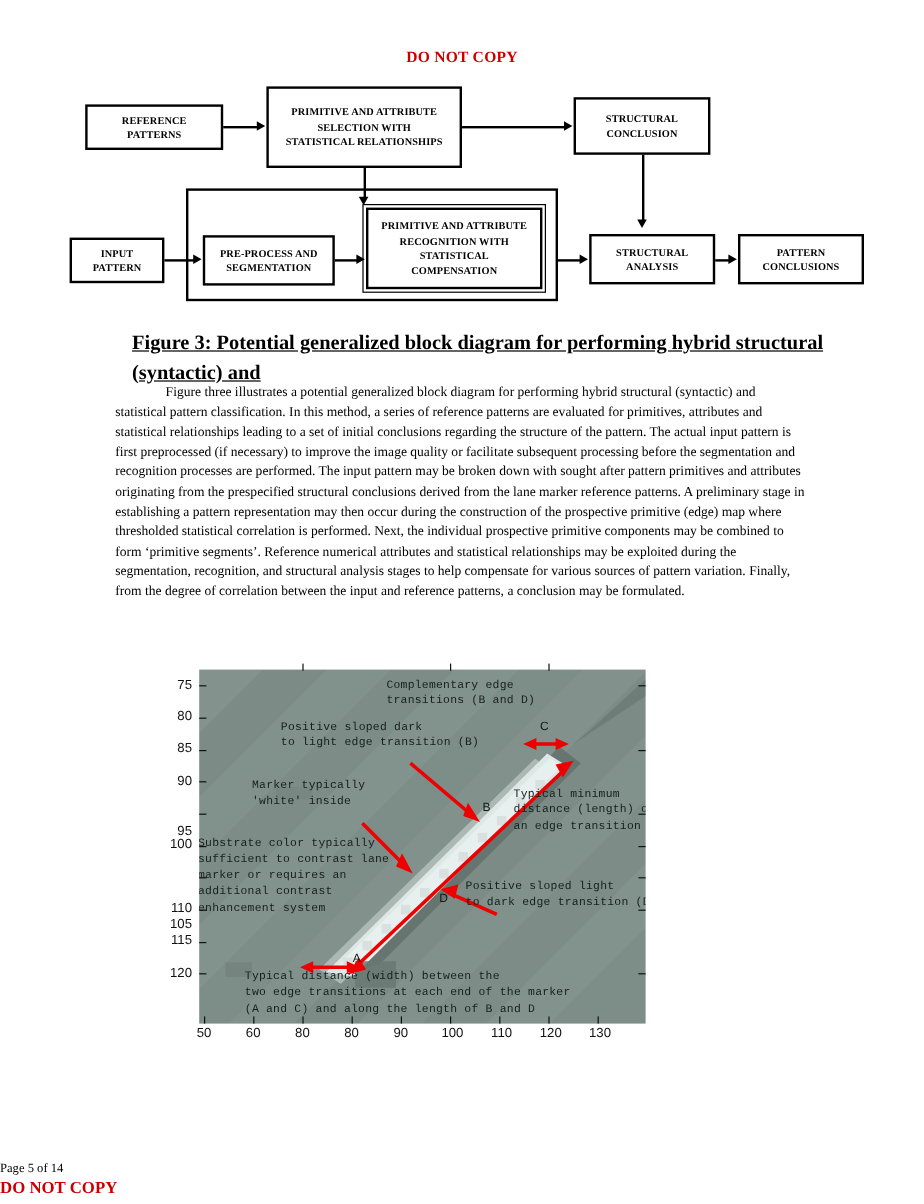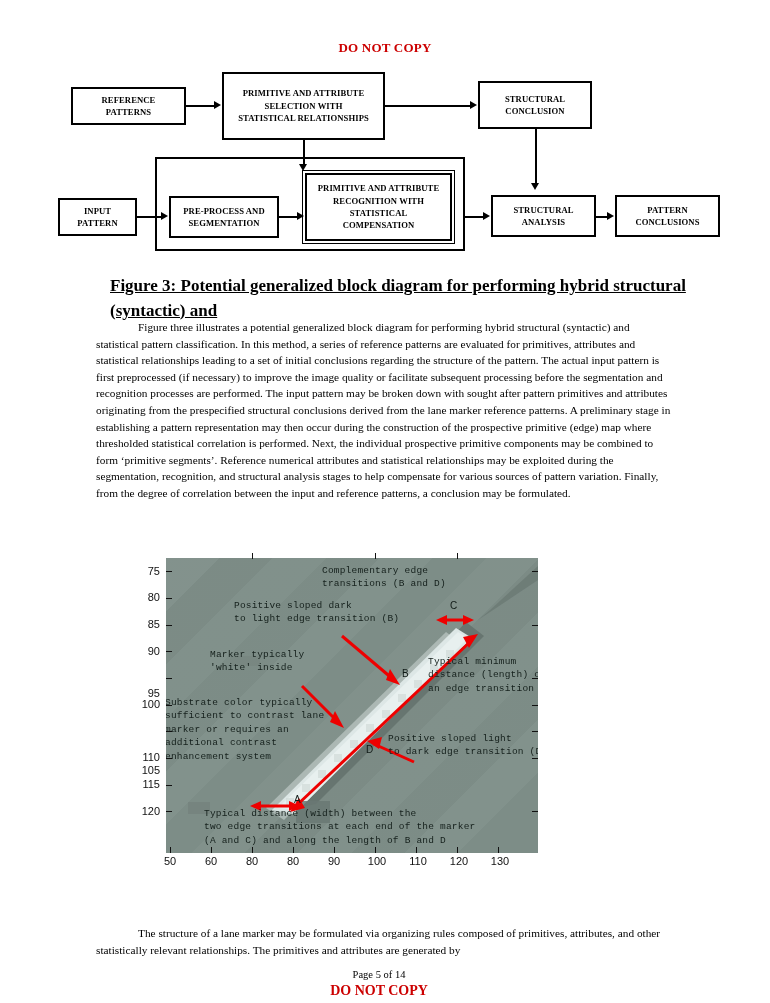--- a/index.html
+++ b/index.html
@@ -100,21 +100,21 @@
     letter-spacing:.2px;
   }
   .lbl{
     position:absolute;
     font-family:"Liberation Sans", sans-serif;
     font-size:10px;color:#101a16;font-weight:400;
   }
 
   
   .footer{
-    position:absolute;left:0;width:758px;text-align:center;
+    position:absolute;left:0;width:758px;
     font-family:"Liberation Serif", serif;
   }
   .pagenum{font-size:10.5px;color:#000;}
   .donotcopy-bot{font-size:14px;font-weight:bold;color:#cc0000;}
 </style>
 </head>
 <body>
 
 <div class="page">
 
@@ -347,18 +347,17 @@
       <div class="tickmark" style="left:327px;top:302px;width:1px;height:6px;"></div>
       <div class="tickmark" style="left:368px;top:302px;width:1px;height:6px;"></div>
 
       <div class="tickmark" style="left:122px;top:8px;width:1px;height:6px;"></div>
       <div class="tickmark" style="left:245px;top:8px;width:1px;height:6px;"></div>
       <div class="tickmark" style="left:327px;top:8px;width:1px;height:6px;"></div>
     </div>
   </div>
 
 
-  <div class="para" style="left:96px;top:925px;width:578px;"><span class="ind"></span><span>The structure of a lane marker may be formulated via organizing rules composed of primitives, attributes, and other statistically relevant relationships. The primitives and attributes are generated by</span></div>
 
   <div class="footer pagenum" style="top:969px;">Page 5 of 14</div>
   <div class="footer donotcopy-bot" style="top:983px;">DO NOT COPY</div>
 
 </div>
 
 </body></html>

